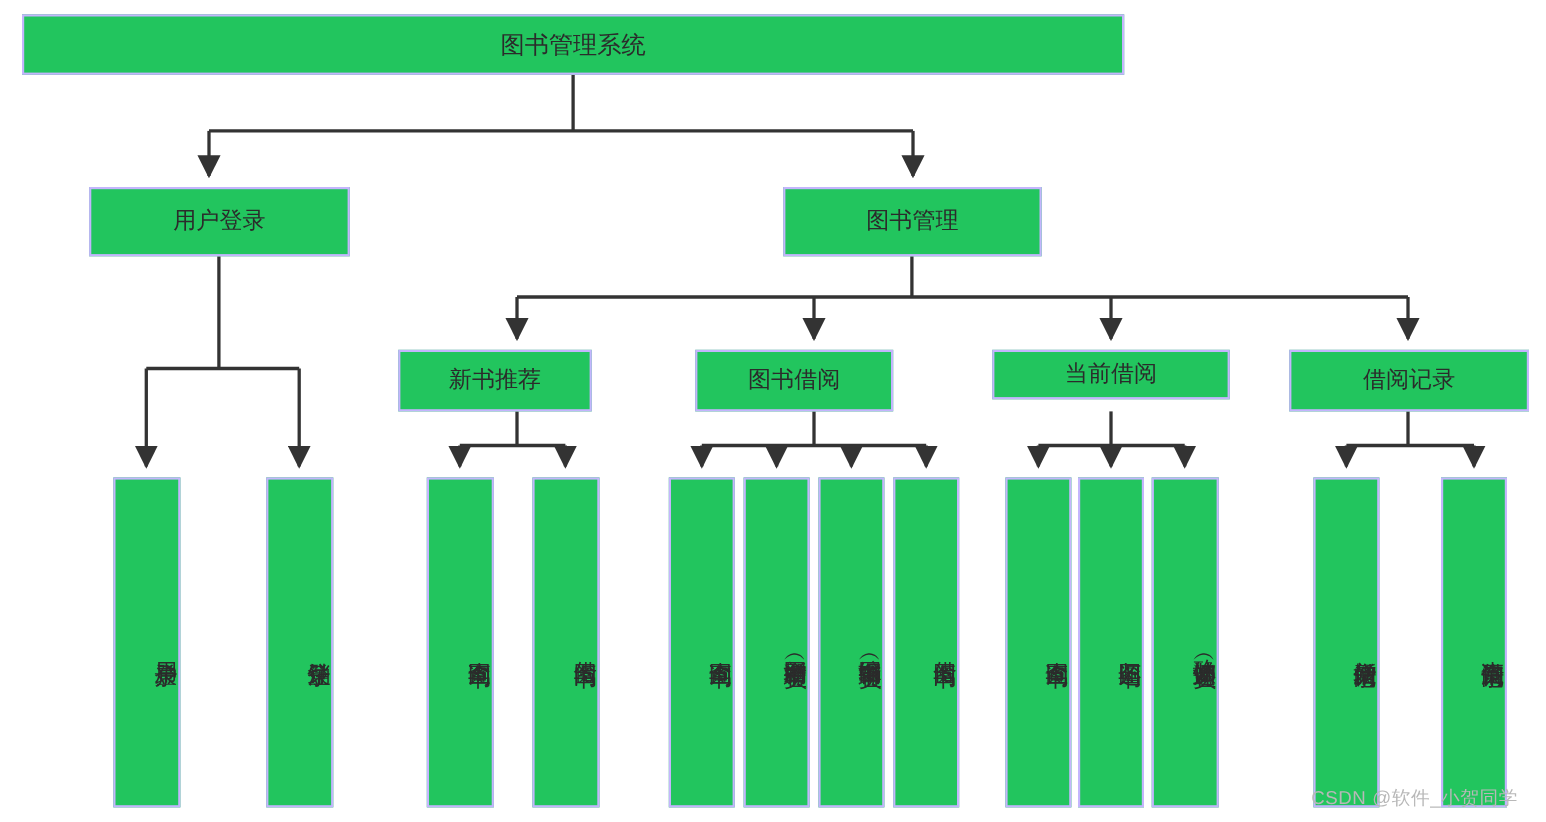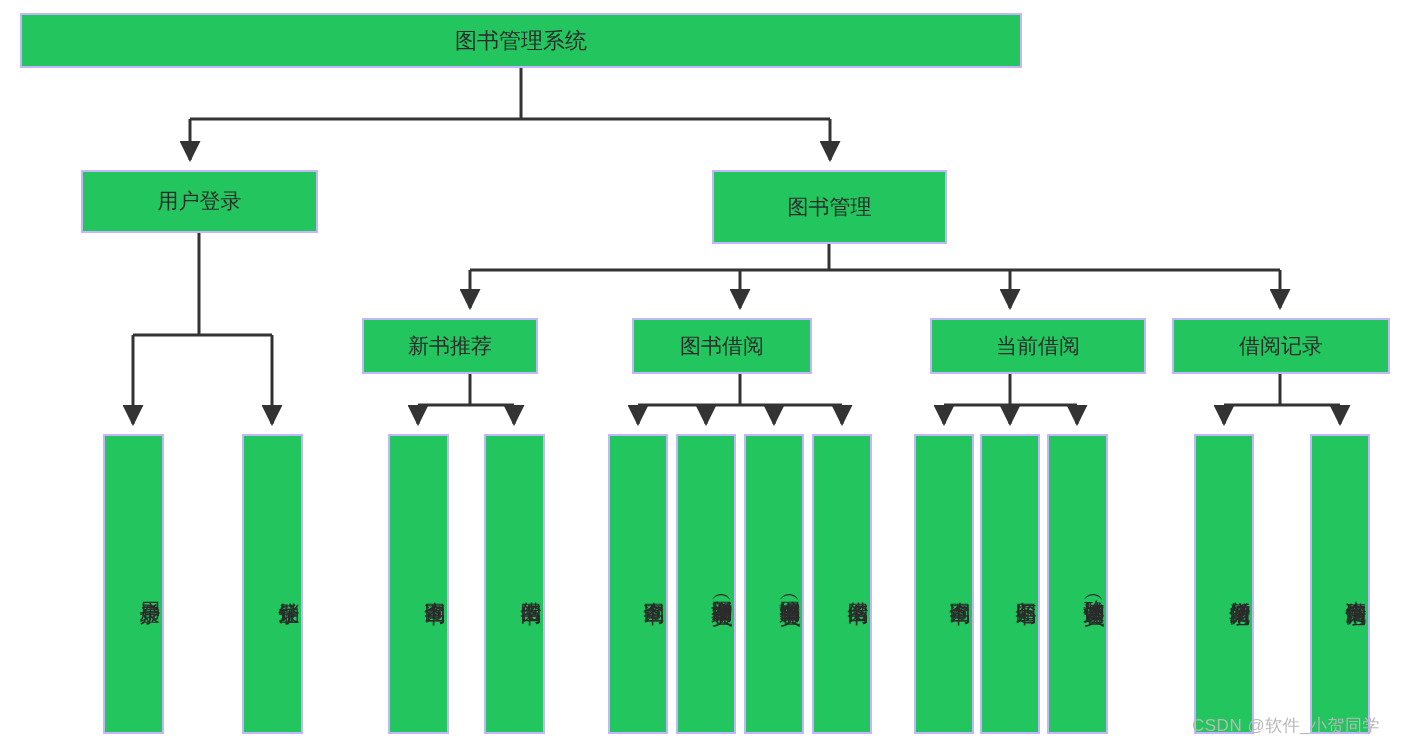--- a/index.html
+++ b/index.html
@@ -109,25 +109,25 @@
       <path d="M 1280 374 L 1280 405"></path>
       <path d="M 1224 405 L 1340 405"></path>
       <path d="M 1224 405 L 1224 424" marker-end="url(#arrow)"></path>
       <path d="M 1340 405 L 1340 424" marker-end="url(#arrow)"></path>
     </g>
   </svg>
 
   <div class="node root h" style="left: 20px; top: 13px; width: 1002px; height: 55px;">图书管理系统</div>
 
   <div class="node h" style="left: 81px; top: 170px; width: 237px; height: 63px;">用户登录</div>
-  <div class="node h" style="left: 712px; top: 170px; width: 235px; height: 74px;">图书管理</div>
+  <div class="node h" style="left: 712px; top: 170px; width: 235px; height: 63px;">图书管理</div>
 
   <div class="node h" style="left: 362px; top: 318px; width: 176px; height: 56px;">新书推荐</div>
   <div class="node h" style="left: 632px; top: 318px; width: 180px; height: 56px;">图书借阅</div>
-  <div class="node h" style="left: 902px; top: 318px; width: 216px; height: 56px; margin-left: 28px;">当前借阅</div>
+  <div class="node h" style="left: 902px; top: 318px; width: 216px; height: 45px;">当前借阅</div>
   <div class="node h" style="left: 1172px; top: 318px; width: 218px; height: 56px;">借阅记录</div>
 
   <div class="node v" style="left: 103px; top: 434px; width: 61px; height: 300px;">用户登录</div>
   <div class="node v" style="left: 242px; top: 434px; width: 61px; height: 300px;">注销登录</div>
   <div class="node v" style="left: 388px; top: 434px; width: 61px; height: 300px;">查询图书</div>
   <div class="node v" style="left: 484px; top: 434px; width: 61px; height: 300px;">借阅图书</div>
   <div class="node v" style="left: 608px; top: 434px; width: 60px; height: 300px;">查询图书</div>
   <div class="node v" style="left: 676px; top: 434px; width: 60px; height: 300px;">新增图书（管理员）</div>
   <div class="node v" style="left: 744px; top: 434px; width: 60px; height: 300px;">编辑图书（管理员）</div>
   <div class="node v" style="left: 812px; top: 434px; width: 60px; height: 300px;">借阅图书</div>

